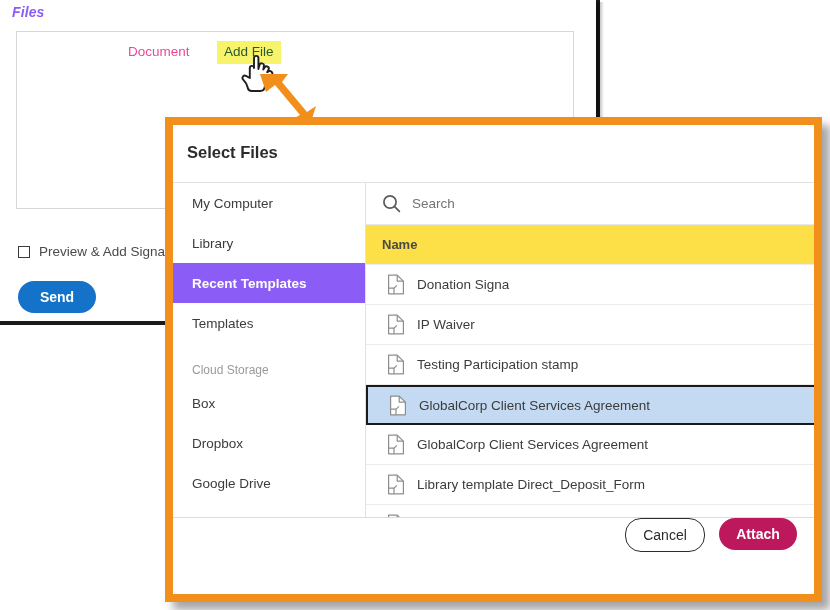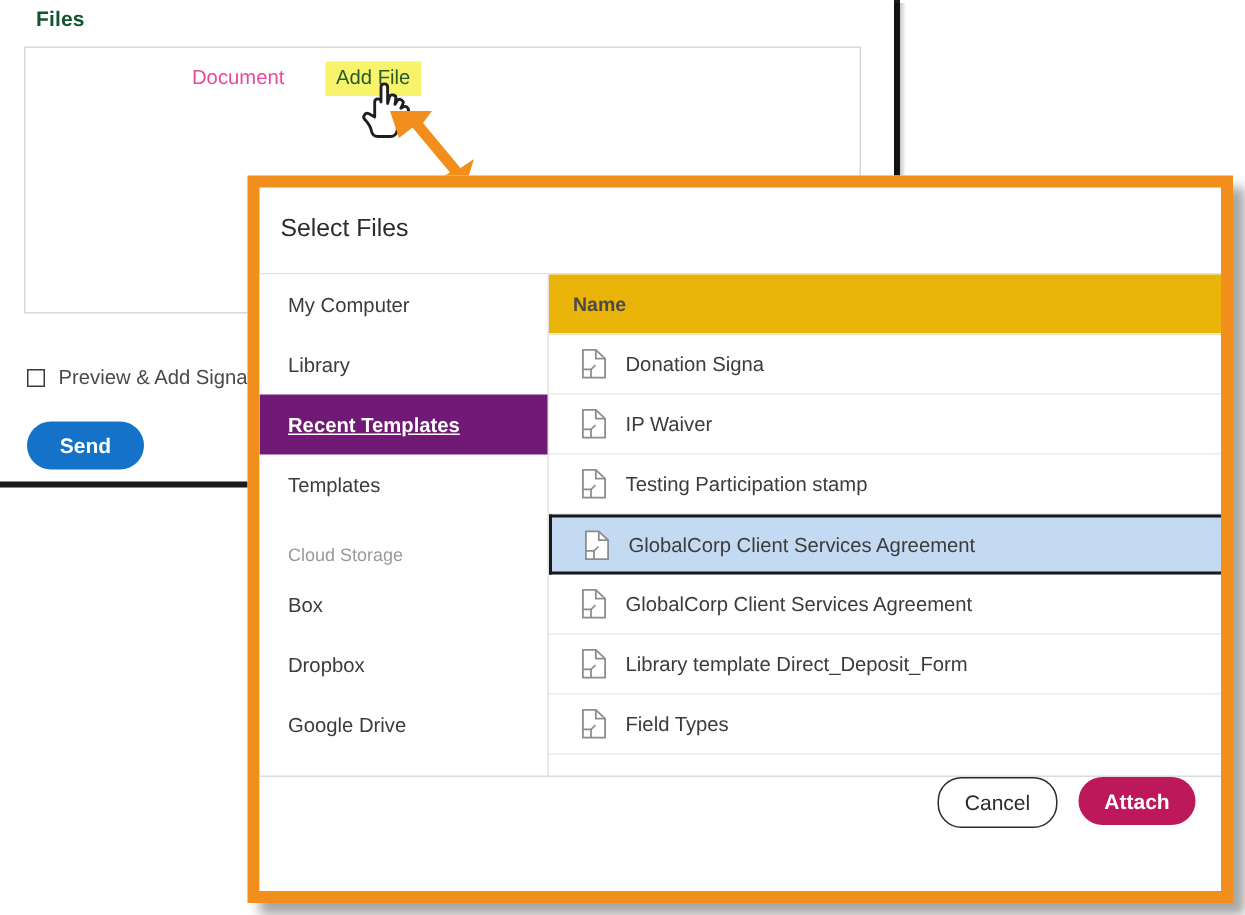--- a/index.html
+++ b/index.html
@@ -18,22 +18,22 @@
     background:#ffffff;
     border-right:4px solid #1a1a1a;
     border-bottom:4px solid #1a1a1a;
     box-sizing:border-box;
   }
   #bg-page:after{
     content:"";position:absolute;right:-8px;top:2px;bottom:-8px;width:8px;
     background:linear-gradient(to right,rgba(0,0,0,.45),rgba(0,0,0,0));
   }
   #files-heading{
-    position:absolute;left:24px;top:4px;
-    font-size:14px;font-weight:bold;color:#14532d;letter-spacing:.1px;
+    position:absolute;left:12px;top:4px;
+    font-size:14px;font-weight:bold;color:#8b5cf6;letter-spacing:.1px;font-style:italic;
   }
   #files-card{
     position:absolute;left:16px;top:31px;width:558px;height:178px;
     border:1px solid #d8d8d8;background:#fff;box-sizing:border-box;
   }
   #document-label{
     position:absolute;left:128px;top:44px;
     font-size:13.5px;color:#ec4899;
   }
   #add-file-btn{
@@ -73,57 +73,57 @@
   }
   #dialog{
     position:absolute;left:165px;top:117px;width:657px;height:485px;
     background:#ffffff;
     border:8px solid #f28e1c;
     box-sizing:border-box;
     overflow:hidden;
   }
   #dialog-title{
     position:absolute;left:14px;top:18px;
-    font-size:16.5px;font-weight:normal;color:#2c2c2c;
+    font-size:16.5px;font-weight:bold;color:#2c2c2c;
   }
   #dialog-header-rule{
     position:absolute;left:0;right:0;top:57px;height:1px;background:#e2e2e2;
   }
   #dialog-body{
     position:absolute;left:0;right:0;top:58px;bottom:76px;display:flex;
   }
 
   
   #sidebar{
     width:192px;flex:0 0 192px;border-right:1px solid #e2e2e2;
     background:#fff;position:relative;
   }
   .side-item{
     height:40px;display:flex;align-items:center;
     padding-left:19px;font-size:13.5px;color:#3c3c3c;cursor:pointer;
     box-sizing:border-box;
   }
-  .side-item.selected{background:#701a75;color:#fff;font-weight:bold;text-decoration:underline;}
+  .side-item.selected{background:#8b5cf6;color:#fff;font-weight:bold;}
   .side-section{
     height:40px;display:flex;align-items:end;padding-bottom:6px;
     padding-left:19px;font-size:12px;color:#9a9a9a;box-sizing:border-box;
   }
 
   
   #content{flex:1 1 auto;position:relative;background:#fff;}
   #search-bar{
     height:42px;display:flex;align-items:center;gap:11px;padding-left:16px;
     border-bottom:1px solid #e8e8e8;box-sizing:border-box;
   }
   #search-placeholder{font-size:13.5px;color:#737373;}
   #name-header{
     height:40px;display:flex;align-items:center;padding-left:16px;
     font-size:13px;font-weight:bold;color:#4a4a4a;
     border-bottom:1px solid #ececec;box-sizing:border-box;
-    background:#eab308;
+    background:#fde047;
   }
   .file-row{
     height:40px;display:flex;align-items:center;gap:12px;padding-left:21px;
     border-bottom:1px solid #ececec;box-sizing:border-box;cursor:pointer;
     font-size:13.5px;color:#3c3c3c;
   }
   .file-row.selected{
     background:#c3daf2;
     border-top:2px solid #1a1a1a;
     border-bottom:2px solid #1a1a1a;
@@ -201,20 +201,27 @@
         <div class="side-item">Templates</div>
         <div class="side-section">Cloud Storage</div>
         <div class="side-item">Box</div>
         <div class="side-item">Dropbox</div>
         <div class="side-item">Google Drive</div>
         <div class="side-item">OneDrive</div>
       </div>
 
     <div id="content">
 
+      <div id="search-bar">
+        <svg width="19" height="19" viewBox="0 0 19 19">
+          <circle cx="8" cy="8" r="6.1" fill="none" stroke="#5a5a5a" stroke-width="1.7"></circle>
+          <line x1="12.6" y1="12.6" x2="17.4" y2="17.4" stroke="#5a5a5a" stroke-width="1.7" stroke-linecap="round"></line>
+        </svg>
+        <span id="search-placeholder">Search</span>
+      </div>
 
       <div id="name-header">Name</div>
 
       <div id="file-list">
           <div class="file-row">
             <svg width="18" height="21" viewBox="0 0 18 21">
               <path d="M1.6 1.2 H10.2 L16.4 7.1 V19.8 H1.6 Z" fill="#ffffff" stroke="#8d8d8d" stroke-width="1.2" stroke-linejoin="round"></path>
               <path d="M10.2 1.2 V7.1 H16.4" fill="none" stroke="#8d8d8d" stroke-width="1.2" stroke-linejoin="round"></path>
               <path d="M1.6 14.2 H7.0 V19.8" fill="none" stroke="#8d8d8d" stroke-width="1.2"></path>
               <path d="M7.0 14.2 L10.0 11.4" fill="none" stroke="#8d8d8d" stroke-width="1.1"></path>

